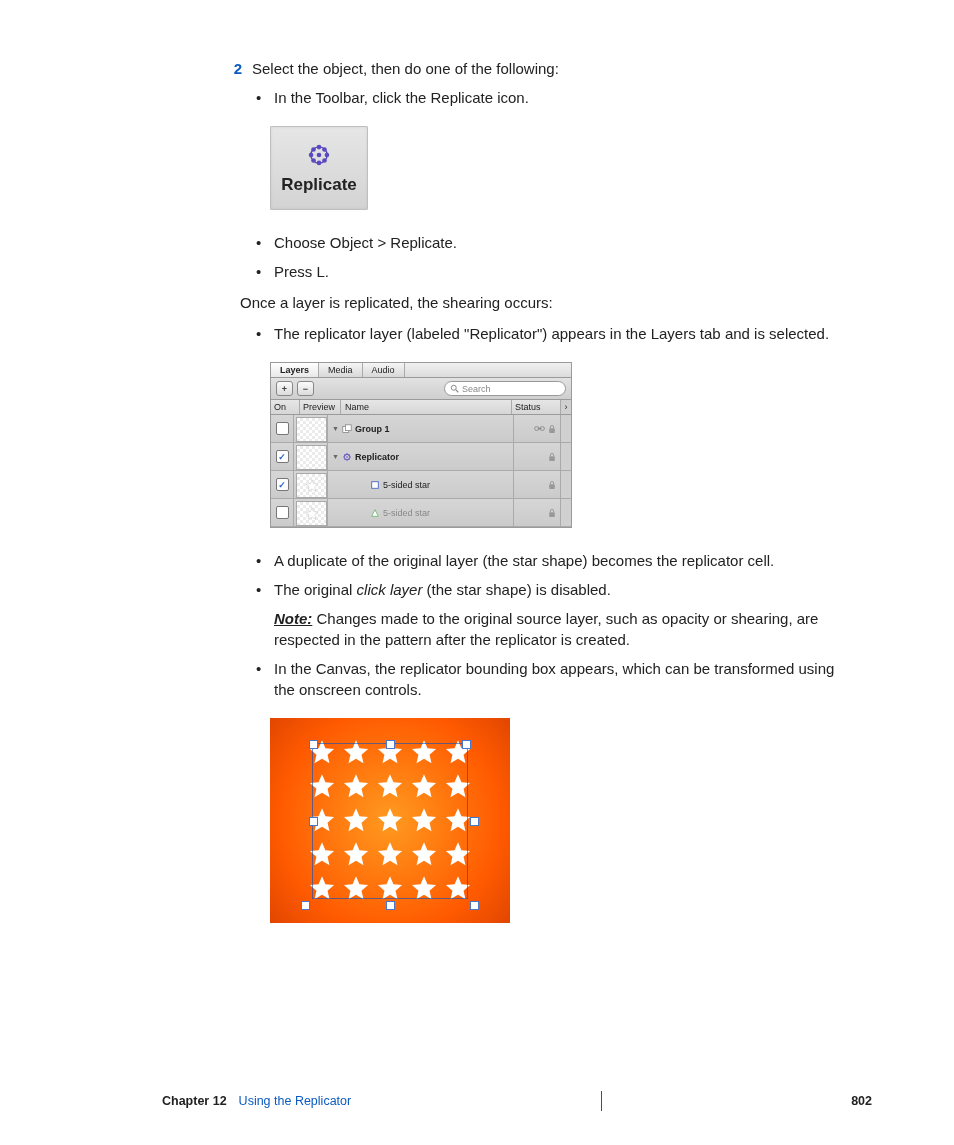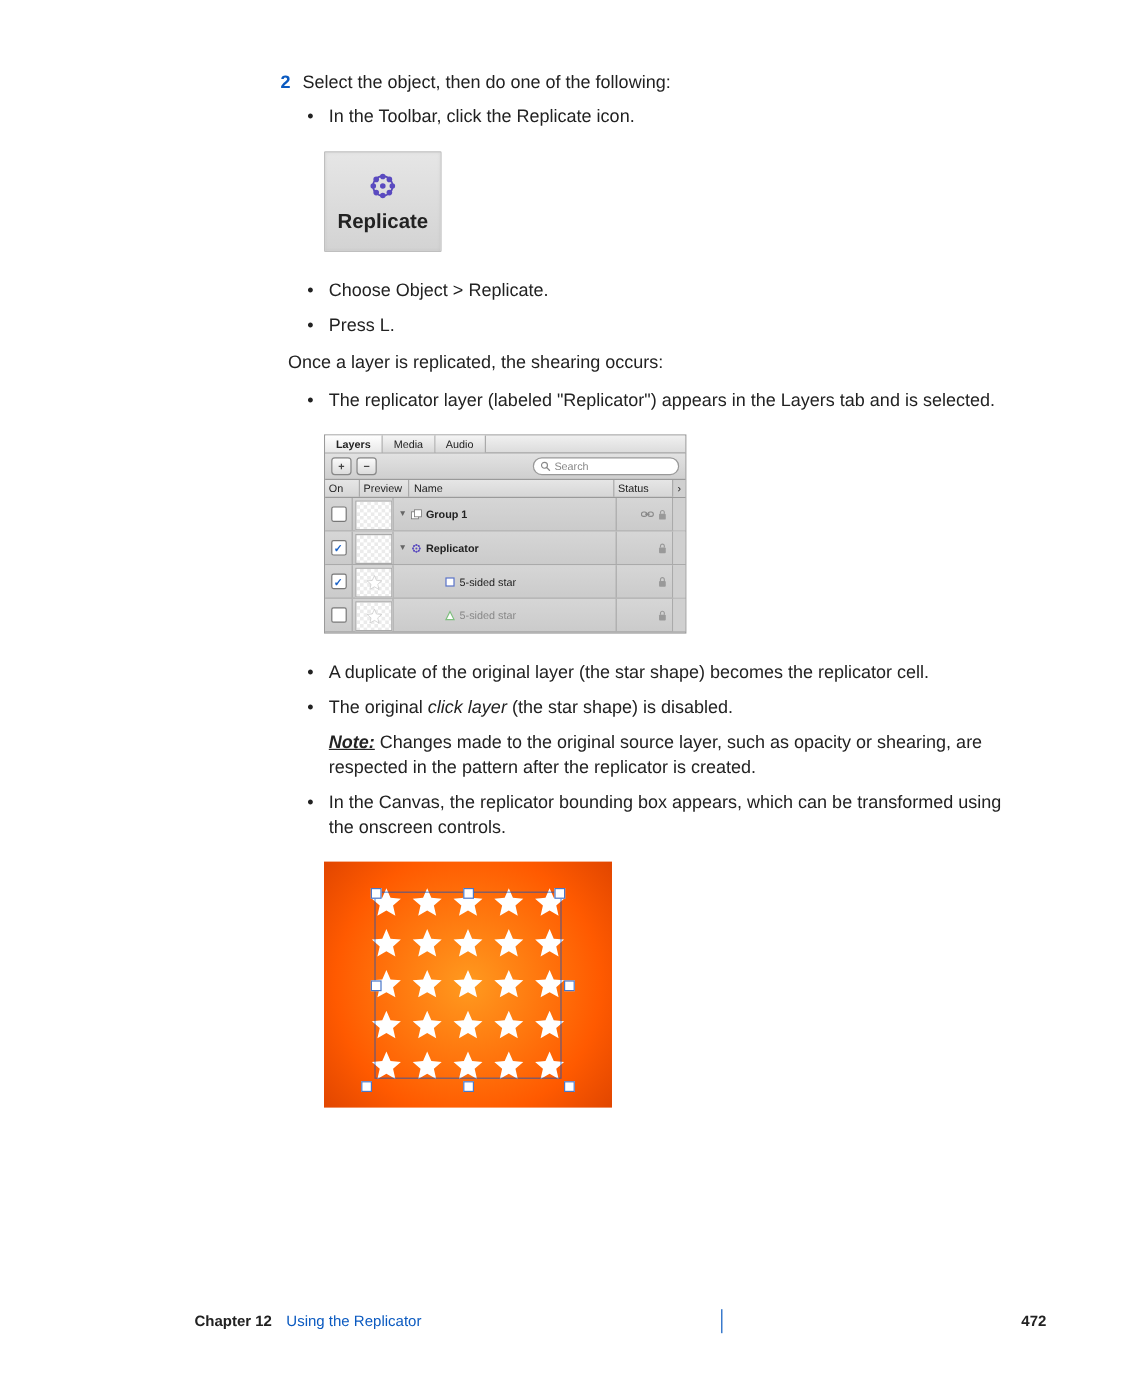--- a/index.html
+++ b/index.html
@@ -625,14 +625,14 @@
         </div>
       </div>
     </div>
   </div>
 
   <div class="footer">
     <span class="chap-label">Chapter 12</span>
     <span class="chap-title">Using the Replicator</span>
     <span class="pnum" style="margin-left:auto"></span>
     <div class="vrule"></div>
-    <span class="pnum">472</span>
+    <span class="pnum">802</span>
   </div>
 
 </body></html>

